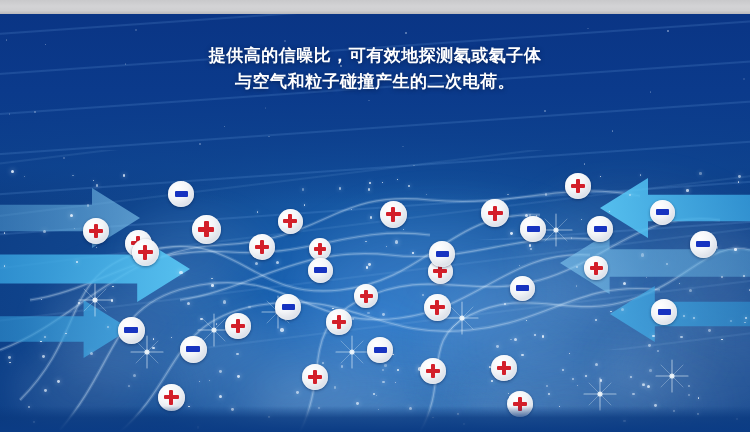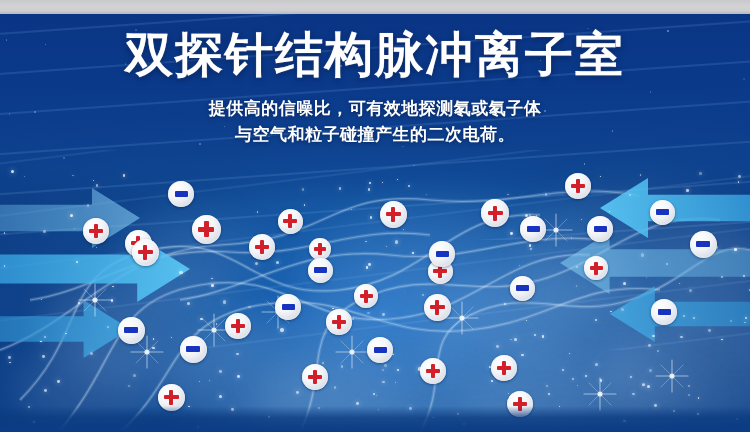--- a/index.html
+++ b/index.html
@@ -682,20 +682,19 @@
       </div>
       <div class="ion" style="left: 584px; top: 256px; width: 24px; height: 24px;">
         <span class="plus-h" style="width: 13px; height: 4px;"></span>
         <span class="plus-v" style="width: 4px; height: 13px;"></span>
       </div>
     </div>
 
   <div class="bg-bottom-band"></div>
 
   <div class="title-wrap">
-    <h1 class="main-title">双探针结构脉冲离子室</h1>
     <p class="subtitle">
       <span class="line">提供高的信噪比，可有效地探测氡或氡子体</span>
       <span class="line">与空气和粒子碰撞产生的二次电荷。</span>
     </p>
   </div>
 
 </div>
 
 </body></html>

